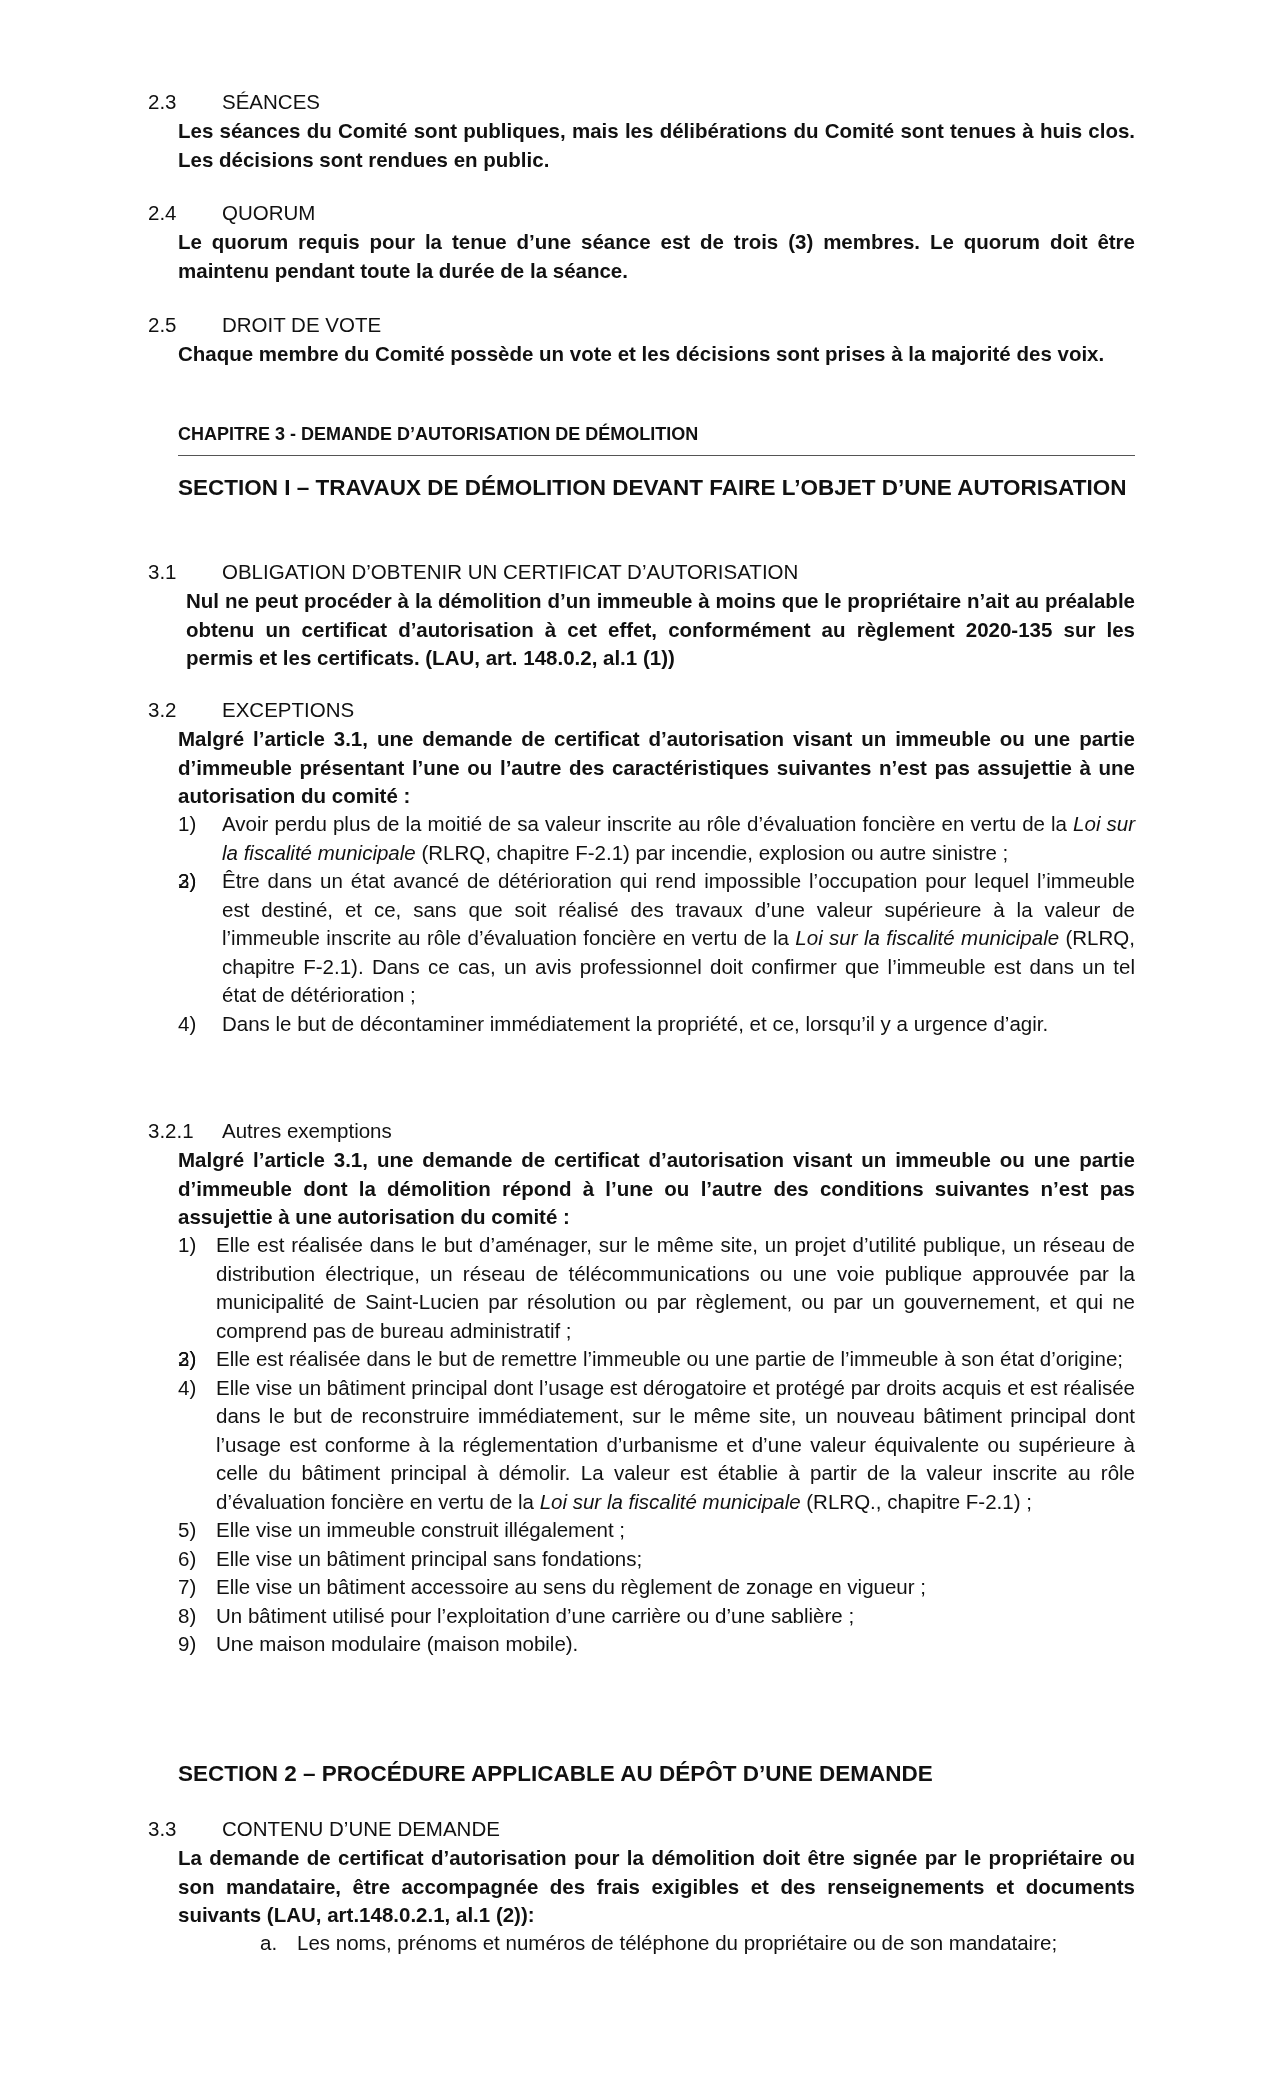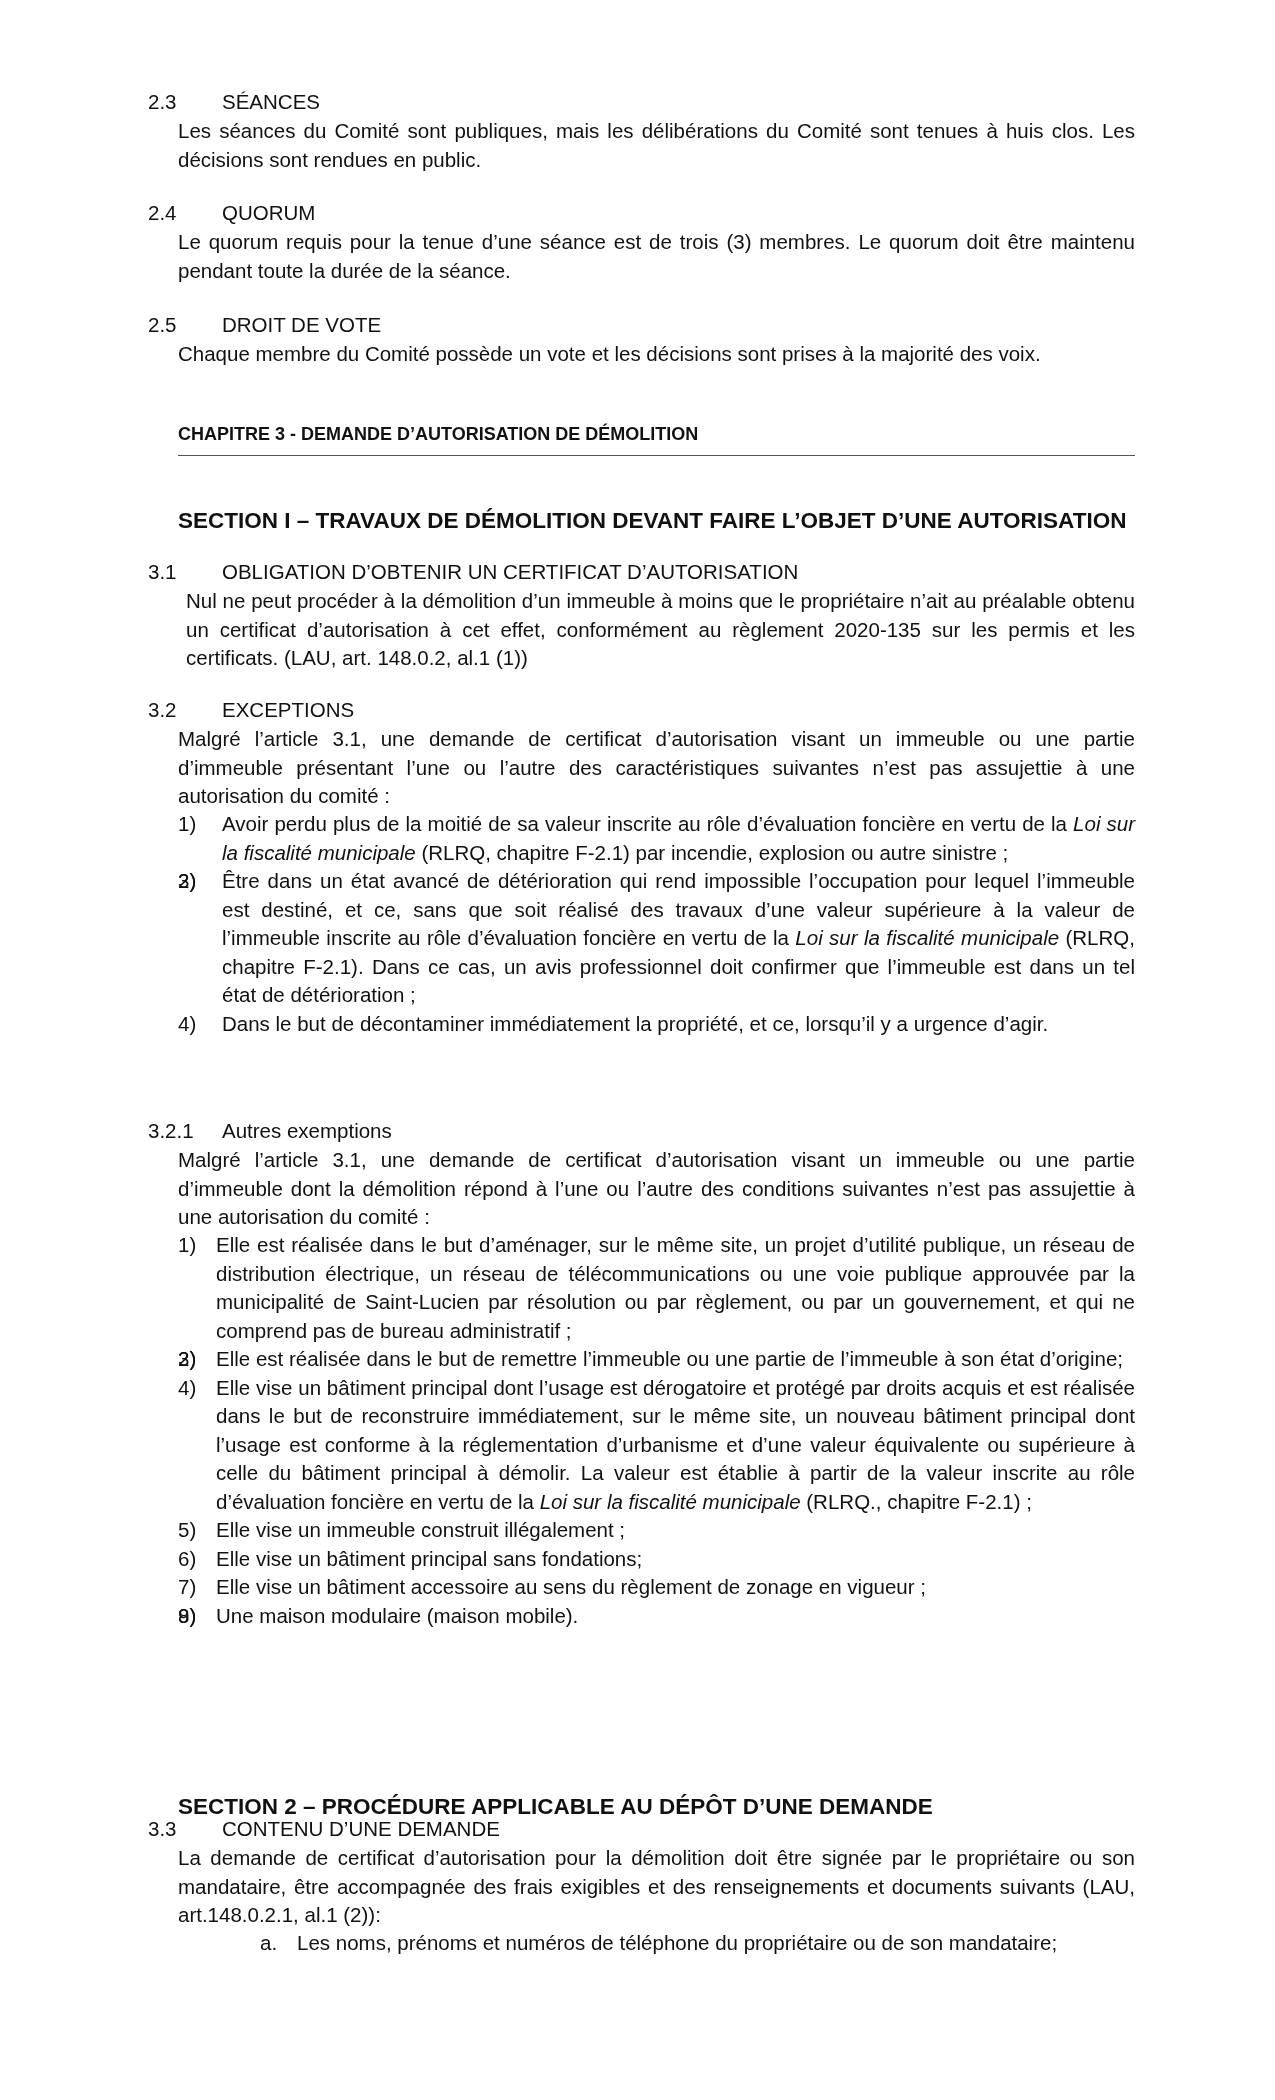--- a/index.html
+++ b/index.html
@@ -5,32 +5,32 @@
   html, body { margin: 0; padding: 0; background: #ffffff; }
   body {
     width: 1275px; height: 2100px; position: relative; overflow: hidden;
     font-family: "Liberation Sans", sans-serif; color: #111111;
     font-size: 20.5px; line-height: 28.5px;
   }
   .page { position: absolute; left: 0; top: 0; width: 1275px; }
   .art-head { position: absolute; left: 148px; white-space: nowrap; }
   .art-head .num { display: inline-block; width: 74px; }
   .art-head.bold { font-weight: normal; }
-  .para { position: absolute; left: 178px; width: 957px; text-align: justify; text-align-last: left; }
+  .para { position: absolute; left: 178px; width: 957px; text-align: justify; text-align-last: left; font-weight: bold; }
   .para.p31 { left: 186px; width: 949px; }
   .list { position: absolute; left: 178px; width: 957px; margin: 0; padding: 0; list-style: none; }
   .list li { position: relative; text-align: justify; }
   .list.l32 li { padding-left: 44px; }
   .list.l321 li { padding-left: 38px; }
   .list li .marker { position: absolute; left: 0; top: 0; }
   .list.alpha { left: 260px; width: 875px; }
   .list.alpha li { padding-left: 37px; }
   .chap { position: absolute; left: 178px; width: 957px; font-weight: bold; font-size: 18px; }
   .rule { position: absolute; left: 178px; width: 957px; height: 0; border-top: 1.5px solid #555555; }
-  .sect { position: absolute; left: 178px; width: 957px; font-weight: bold; font-size: 22.5px; line-height: 32px; text-align: justify; text-align-last: left; margin-top: 33px; }
+  .sect { position: absolute; left: 178px; width: 957px; font-weight: bold; font-size: 22.5px; line-height: 32px; text-align: justify; text-align-last: left; }
   i { font-style: italic; }
 </style>
 </head>
 <body>
 
 <div class="page">
 
   <div class="art-head" style="top:88px">
     <span class="num">2.3</span><span>SÉANCES</span>
   </div>
@@ -72,21 +72,21 @@
   </div>
   <div class="para" style="top:1146px">Malgré l’article 3.1, une demande de certificat d’autorisation visant un immeuble ou une partie d’immeuble dont la démolition répond à l’une ou l’autre des conditions suivantes n’est pas assujettie à une autorisation du comité :</div>
   <ul class="list l321" style="top:1231px">
       <li><span class="marker">1)</span><span>Elle est réalisée dans le but d’aménager, sur le même site, un projet d’utilité publique, un réseau de distribution électrique, un réseau de télécommunications ou une voie publique approuvée par la municipalité de Saint-Lucien par résolution ou par règlement, ou par un gouvernement, et qui ne comprend pas de bureau administratif ;</span></li>
       <li><span class="marker">2)</span></li>
       <li><span class="marker">3)</span><span>Elle est réalisée dans le but de remettre l’immeuble ou une partie de l’immeuble à son état d’origine;</span></li>
       <li><span class="marker">4)</span><span>Elle vise un bâtiment principal dont l’usage est dérogatoire et protégé par droits acquis et est réalisée dans le but de reconstruire immédiatement, sur le même site, un nouveau bâtiment principal dont l’usage est conforme à la réglementation d’urbanisme et d’une valeur équivalente ou supérieure à celle du bâtiment principal à démolir. La valeur est établie à partir de la valeur inscrite au rôle d’évaluation foncière en vertu de la </span><i>Loi sur la fiscalité municipale</i><span> (RLRQ., chapitre F-2.1) ;</span></li>
       <li><span class="marker">5)</span><span>Elle vise un immeuble construit illégalement ;</span></li>
       <li><span class="marker">6)</span><span>Elle vise un bâtiment principal sans fondations;</span></li>
       <li><span class="marker">7)</span><span>Elle vise un bâtiment accessoire au sens du règlement de zonage en vigueur ;</span></li>
-      <li><span class="marker">8)</span></li>
+      <li><span class="marker">8)</span><span>Un bâtiment utilisé pour l’exploitation d’une carrière ou d’une sablière ;</span></li>
       <li><span class="marker">9)</span><span>Une maison modulaire (maison mobile).</span></li>
     </ul>
 
   <div class="sect" style="top:1758px">SECTION 2 – PROCÉDURE APPLICABLE AU DÉPÔT D’UNE DEMANDE</div>
 
   <div class="art-head" style="top:1815px">
     <span class="num">3.3</span><span>CONTENU D’UNE DEMANDE</span>
   </div>
   <div class="para" style="top:1844px">La demande de certificat d’autorisation pour la démolition doit être signée par le propriétaire ou son mandataire, être accompagnée des frais exigibles et des renseignements et documents suivants (LAU, art.148.0.2.1, al.1 (2)):</div>
   <ul class="list alpha" style="top:1929px">

